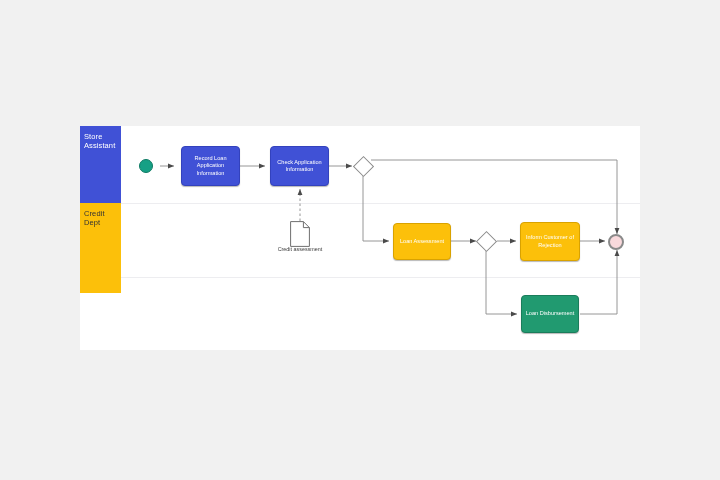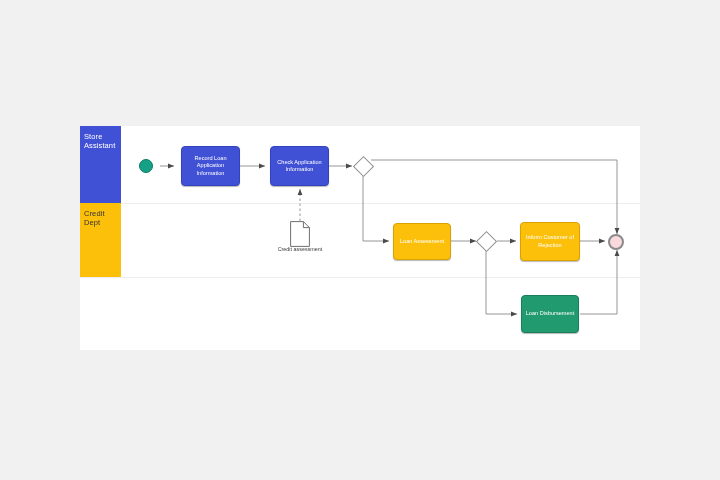--- a/index.html
+++ b/index.html
@@ -126,21 +126,21 @@
 
     <div class="lane" style="top:78px;height:73px;"></div>
     <div class="lane-sep" style="top:151px;"></div>
 
     <div class="lane" style="top:152px;height:72px;"></div>
 
     <div class="lane-header" style="top:0px;height:77px;background:#4051d6;">
       <span>Store Assistant</span>
     </div>
 
-    <div class="lane-header dark-text" style="top:77px;height:74px;background:#fcc00a;">
+    <div class="lane-header dark-text" style="top:77px;height:90px;background:#fcc00a;">
       <span>Credit Dept</span>
     </div>
 
   </div>
 
   <svg id="wires" viewBox="0 0 720 480" xmlns="http://www.w3.org/2000/svg">
     <defs>
       <marker id="arw" markerWidth="7" markerHeight="7" refX="6" refY="3" orient="auto" markerUnits="userSpaceOnUse">
         <path d="M0,0.6 L6,3 L0,5.4 z" fill="#4a4a4a"></path>
       </marker>

